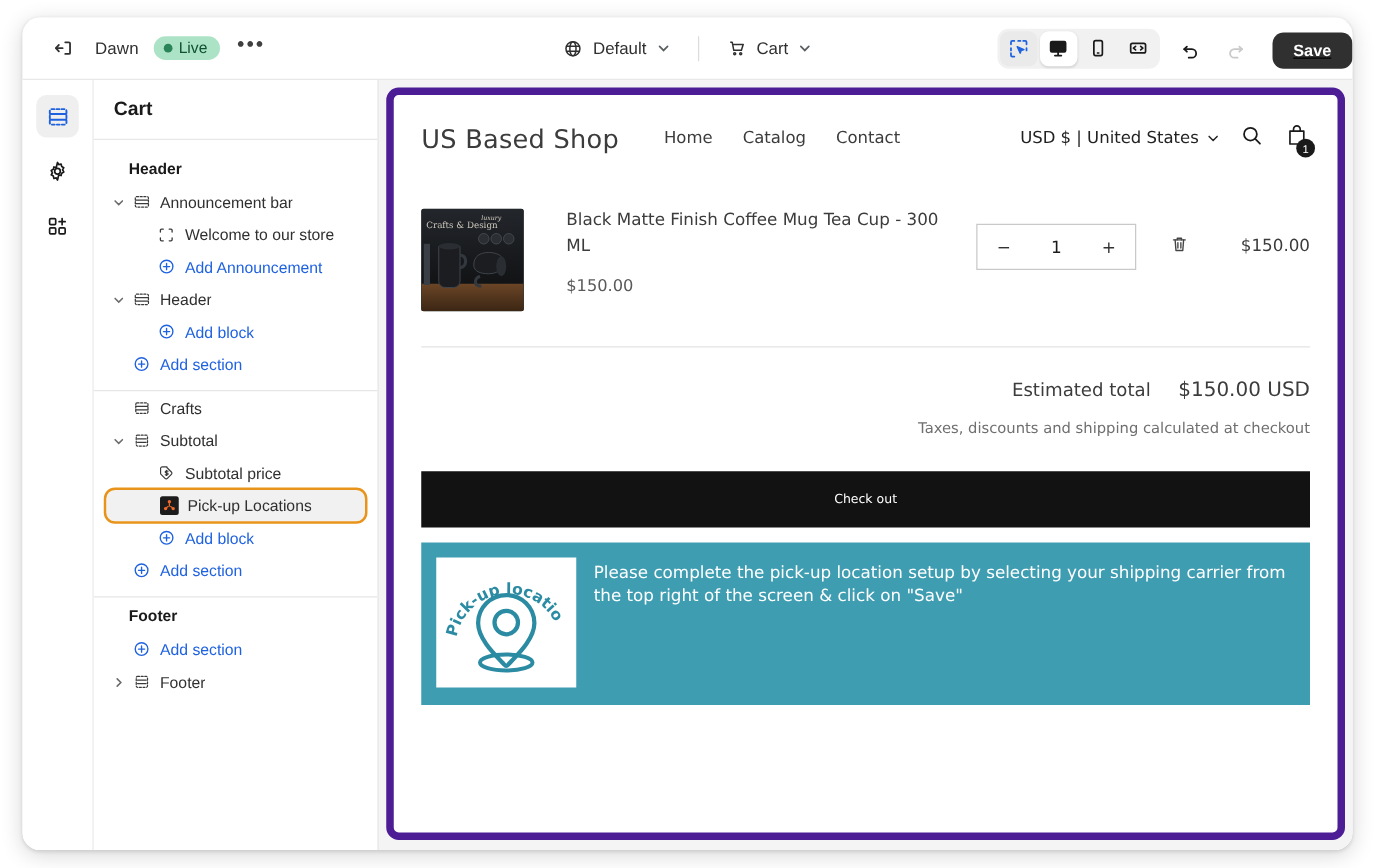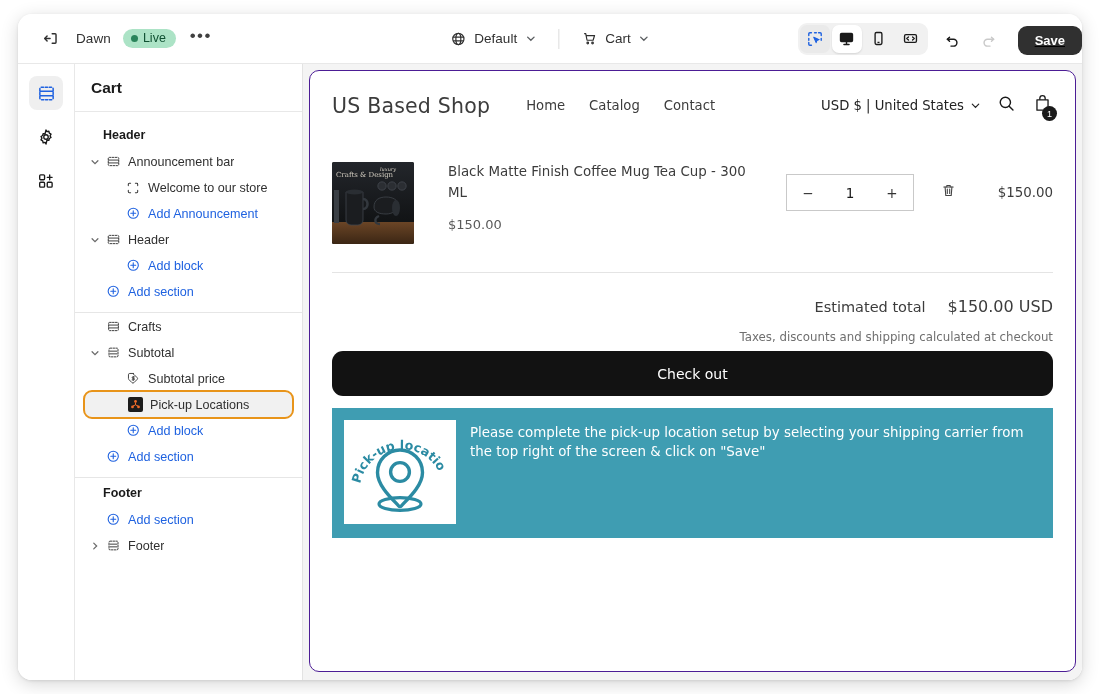--- a/index.html
+++ b/index.html
@@ -174,21 +174,21 @@
   }
 
   
   #preview-wrap {
     flex: 1; min-width: 0; background: #f4f4f4;
     padding: 6px 6px 8px 6px;
     display: flex;
   }
   #preview {
     flex: 1; background: #ffffff; border-radius: 10px;
-    border: 1px solid #4c1d95;
+    border: 6px solid #4c1d95;
     overflow: hidden; display: flex; flex-direction: column;
     font-family: "DejaVu Sans", sans-serif;
   }
 
   #shop-header {
     display: flex; align-items: center;
     padding: 22px 22px 16px 22px;
   }
   #shop-logo { font-size: 20.5px; color: #3c3c3c; letter-spacing: .2px; font-weight: 400; }
   #shop-nav { display: flex; gap: 24px; margin-left: 36px; }
@@ -231,24 +231,24 @@
 
   #totals { padding: 24px 22px 0 22px; text-align: right; }
   .est-row {
     display: flex; justify-content: flex-end; align-items: baseline; gap: 22px;
   }
   .est-label { font-size: 14.5px; color: #3c3c3c; }
   .est-value { font-size: 16px; color: #3c3c3c; }
   .tax-note { font-size: 11.8px; color: #6f6f6f; margin-top: 14px; }
 
   #checkout {
-    margin: 7px 22px 0 22px;
+    margin: 28px 22px 0 22px;
     background: #121212; color: #ffffff;
     height: 45px; display: flex; align-items: center; justify-content: center;
-    font-size: 14px; cursor: pointer; border-radius: 11px;
+    font-size: 10px; cursor: pointer;
   }
 
   #pickup-banner {
     margin: 12px 22px 0 22px;
     background: #3f9db2; display: flex; align-items: flex-start;
     padding: 12px 14px 14px 12px; gap: 14px;
   }
   .pu-logo {
     width: 112px; height: 104px; min-width: 112px; background: #ffffff;
     display: flex; align-items: center; justify-content: center;

